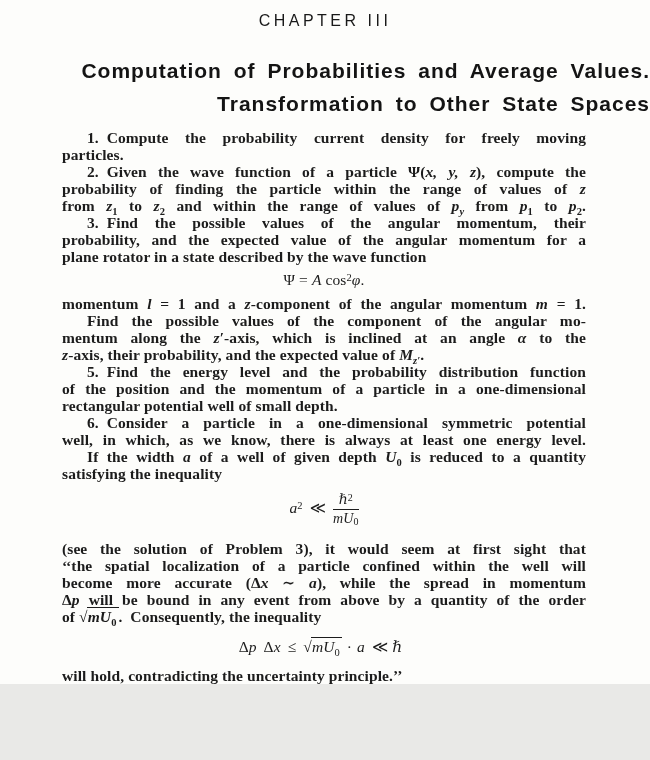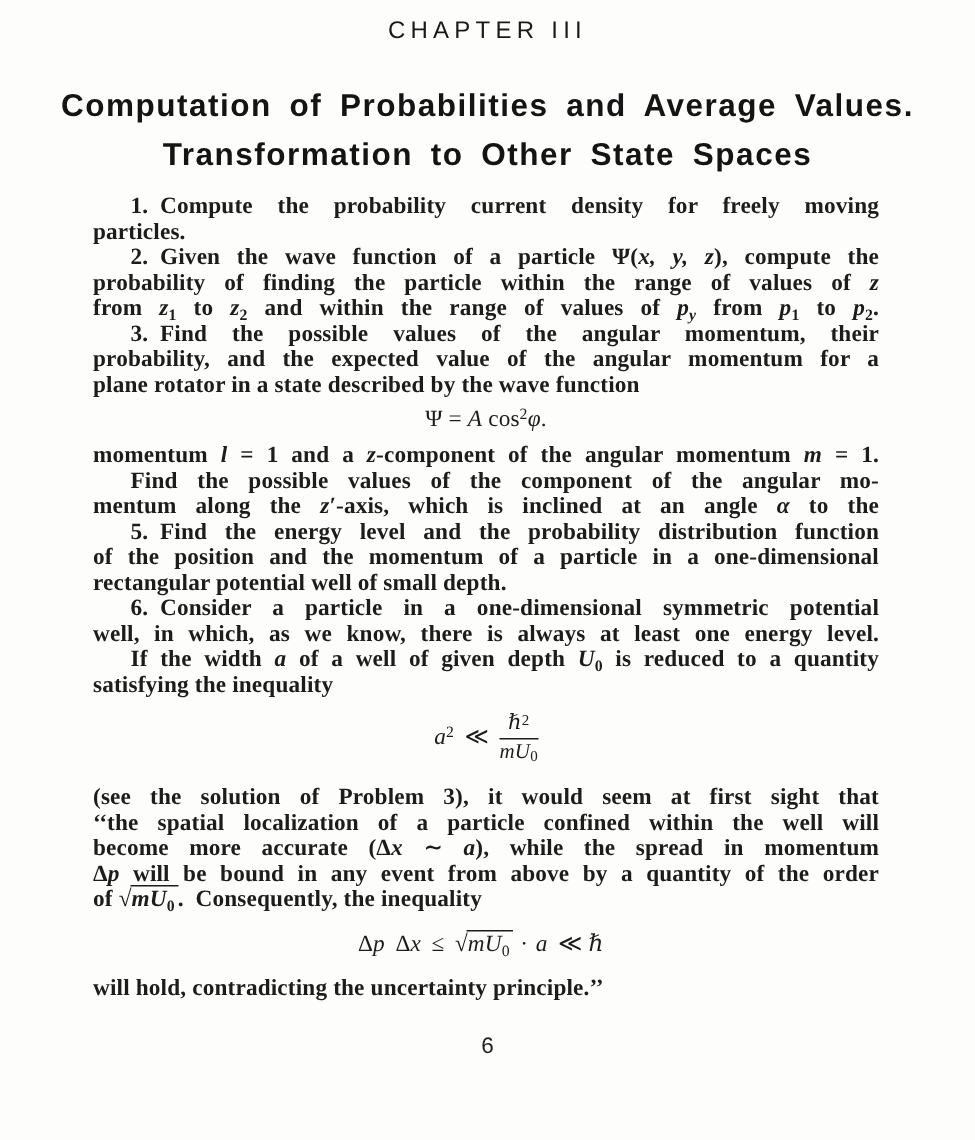--- a/index.html
+++ b/index.html
@@ -1,28 +1,28 @@
 <!DOCTYPE html>
 <html><head>
 <meta charset="utf-8">
 <style>
   html,body{margin:0;padding:0;background:#e9e9e7;}
   .page{
-    position:relative;width:650px;height:760px;margin:0 auto;
+    position:relative;width:650px;height:684px;margin:0 auto;
     background:#fdfdfb;color:#1c1c1c;overflow:hidden;
     font-family:"Liberation Serif","DejaVu Serif","DejaVu Sans",serif;
   }
   
   .chapter{
     padding-top:12px;text-align:center;
     font-family:"Liberation Sans","DejaVu Sans",sans-serif;
     font-size:16px;letter-spacing:3.5px;font-weight:normal;color:#191919;
   }
   .title{
-    margin-top:24px;text-align:center;
+    margin-top:24px;text-align:right;
     font-family:"Liberation Sans","DejaVu Sans",sans-serif;
     font-weight:bold;font-size:21px;line-height:33px;
     letter-spacing:1px;word-spacing:5px;color:#141414;
   }
   
   .textblock{
     margin:9px 0 0 62px;width:524px;
     font-size:15.5px;line-height:17px;letter-spacing:.1px;
   }
   .ln{text-align:justify;text-align-last:justify;font-weight:bold;}
@@ -85,20 +85,21 @@
       <div class="ln j"><span>probability, and the expected value of the angular momentum for a</span></div>
       <div class="ln l"><span>plane rotator in a state described by the wave function</span></div>
     </div>
 
     <div class="formula"><span>Ψ = </span><i>A</i><span> cos</span><sup>2</sup><i>φ</i><span>.</span></div>
 
     <div>
       <div class="ln j"><span>momentum </span><i>l</i><span> = 1 and a </span><i>z</i><span>-component of the angular momentum </span><i>m</i><span> = 1.</span></div>
       <div class="ln j in"><span>Find the possible values of the component of the angular mo-</span></div>
       <div class="ln j"><span>mentum along the </span><i>z′</i><span>-axis, which is inclined at an angle </span><i>α</i><span> to the</span></div>
+      <div class="ln l"><i>z</i><span>-axis, their probability, and the expected value of </span><i>M</i><sub><i>z′</i></sub><span>.</span></div>
     </div>
 
     <div>
       <div class="ln j in"><span>5. Find the energy level and the probability distribution function</span></div>
       <div class="ln j"><span>of the position and the momentum of a particle in a one-dimensional</span></div>
       <div class="ln l"><span>rectangular potential well of small depth.</span></div>
     </div>
 
     <div>
       <div class="ln j in"><span>6. Consider a particle in a one-dimensional symmetric potential</span></div>

